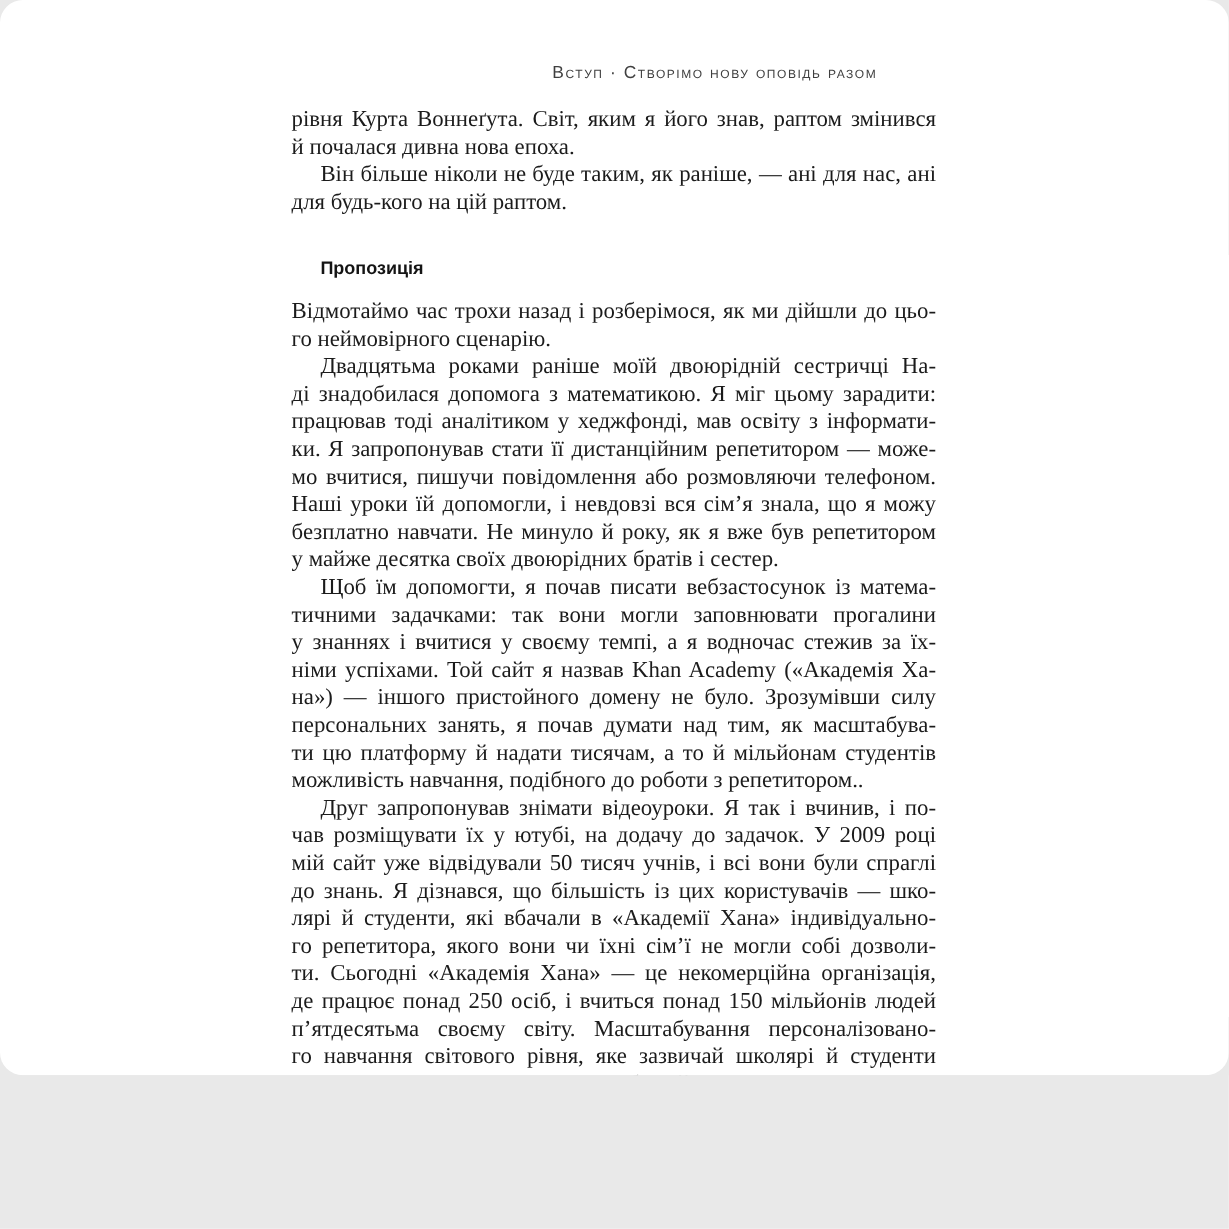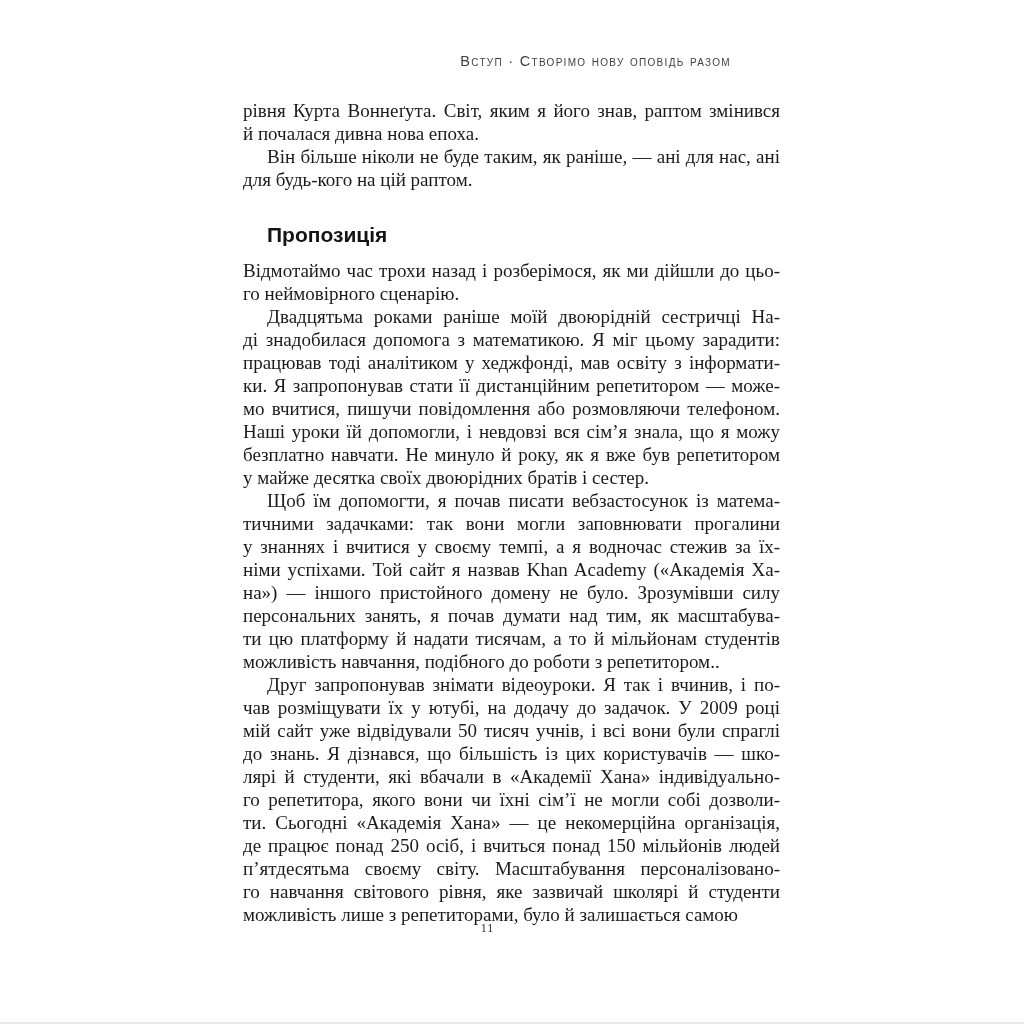--- a/index.html
+++ b/index.html
@@ -6,59 +6,59 @@
     --background:#ffffff;
     --body_text:#1b1b1b;
     --running_header:#3f3f3f;
     --heading:#141414;
     --page_number:#2e2e2e;
   }
   *{margin:0;padding:0;box-sizing:border-box;}
   html,body{background:#e9e9e9;}
   .page{
     position:relative;
-    width:1024px;height:1022px;
+    width:1024px;height:896px;
     background:var(--background,#ffffff);
     overflow:hidden;
     font-family:"Liberation Serif","DejaVu Serif",serif;
+    border-radius:19px;
   }
   .running-head{
     position:absolute;
     top:53px;left:243px;right:293px;
     text-align:right;
     font-family:"Liberation Sans","DejaVu Sans",sans-serif;
     font-variant:small-caps;
     font-size:14.5px;
     font-weight:500;
     letter-spacing:1.3px;
     color:var(--running_header,#3f3f3f);
     white-space:nowrap;
   }
   .content{
     position:absolute;
     left:243px;top:88px;width:537px;
     font-size:19px;
     color:var(--body_text,#1b1b1b);
-    margin-top:11px;
   }
   .ln{
     height:23px;
     line-height:23px;
     white-space:nowrap;
     overflow:visible;
   }
   .ln.j{
     white-space:normal;
     text-align:justify;
     text-align-last:justify;
   }
   .ln.ind{text-indent:24px;}
   .heading{
     font-family:"Liberation Sans","DejaVu Sans",sans-serif;
-    font-size:21px;
+    font-size:15px;
     line-height:24px;
     font-weight:700;
     text-indent:24px;
     margin:32px 0 12px 0;
     color:var(--heading,#141414);
   }
   .page-number{
     position:absolute;
     top:921px;left:219px;width:537px;
     text-align:center;

